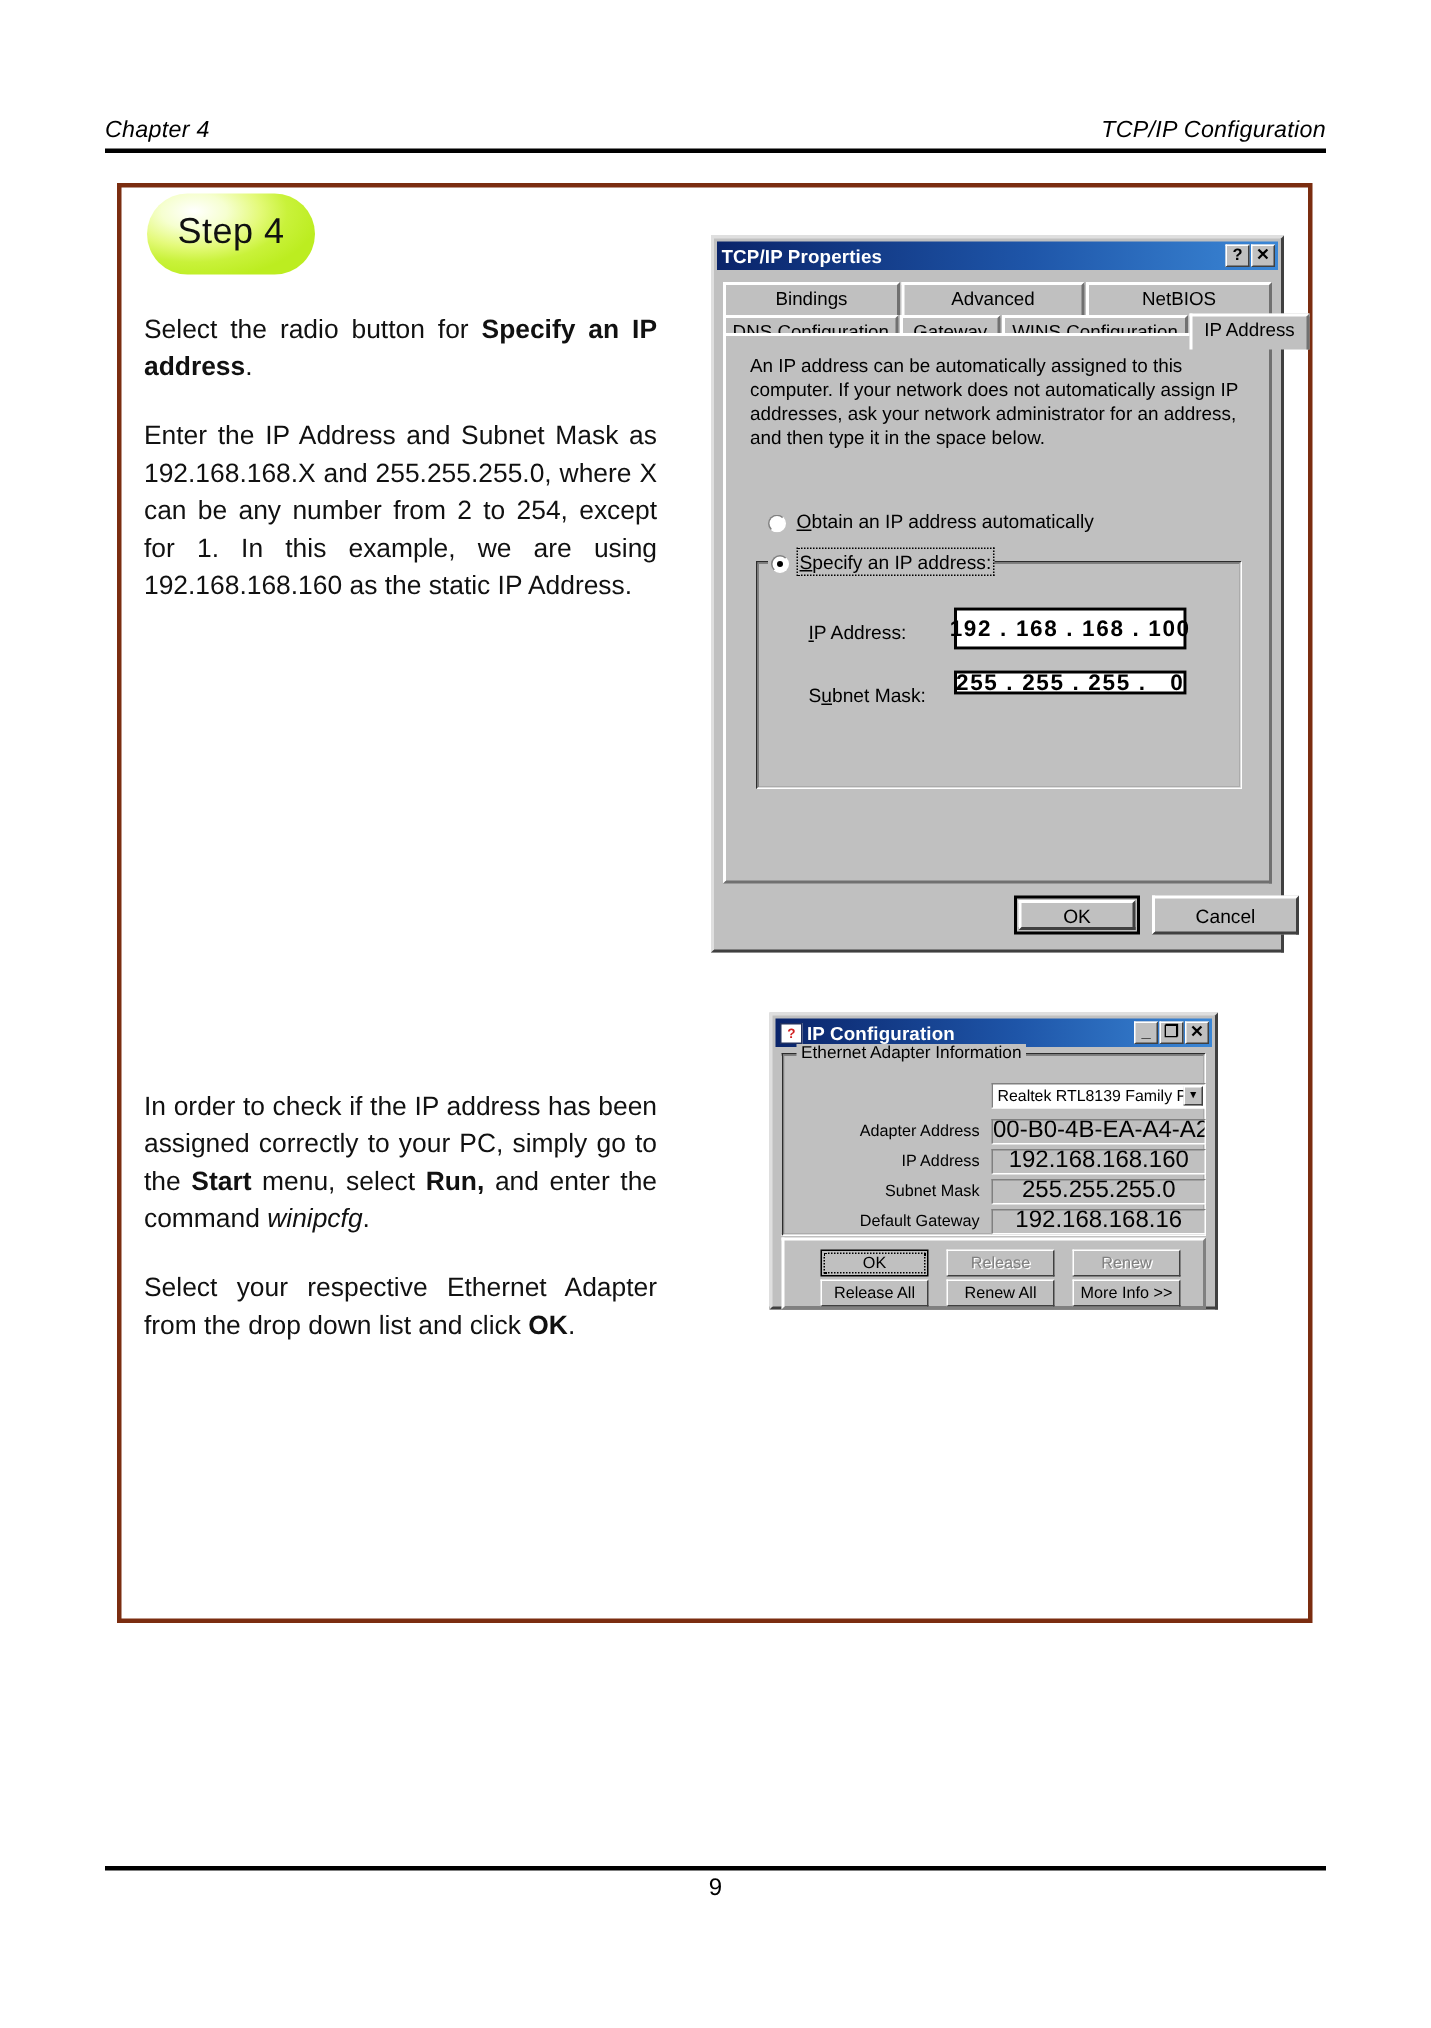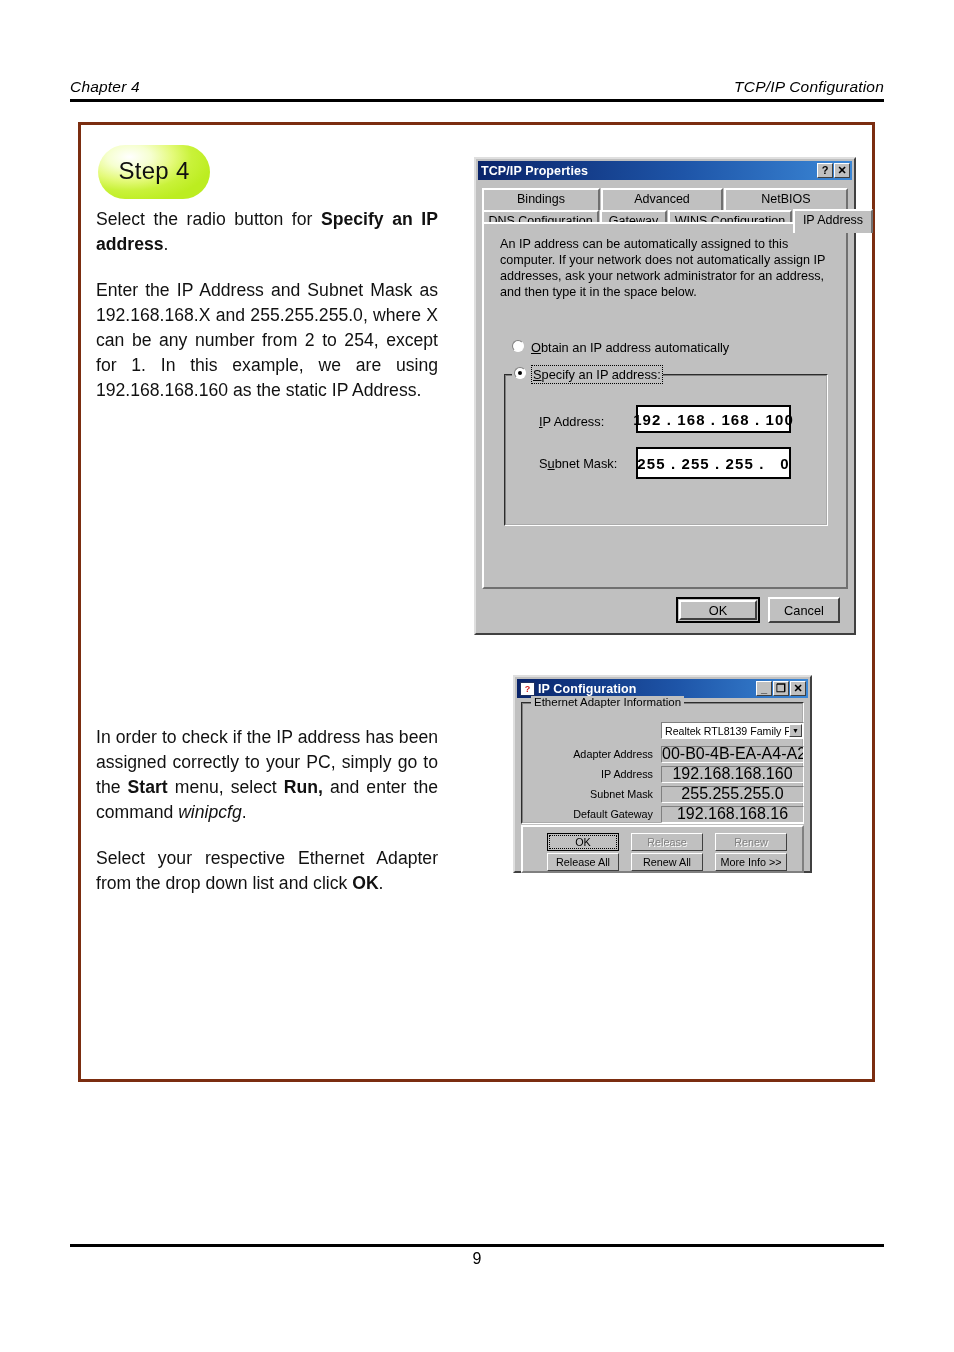--- a/index.html
+++ b/index.html
@@ -61,21 +61,21 @@
     display: flex;
     align-items: center;
     justify-content: center;
   }
   .step-badge span {
     font-size: 24px;
     color: #111;
     letter-spacing: .3px;
     padding-bottom: 2px;
   }
-  .badge-4 { left: 17px; top: 20px; }
+  .badge-4 { left: 17px; top: 4px; }
   .badge-5 { left: 17px; top: 539px; }
 
   
   .col-text {
     position: absolute;
     left: 15px;
     width: 342px;
     font-size: 17.6px;
     line-height: 25px;
     text-align: justify;
@@ -200,21 +200,21 @@
     position: absolute;
     left: 16px;
     top: 12px;
     right: 10px;
     font-size: 12.6px;
     line-height: 16px;
   }
   .radio-row {
     position: absolute;
     display: flex;
-    align-items: flex-start;
+    align-items: flex-end;
     font-size: 12.8px;
   }
   .radio {
     width: 12px;
     height: 12px;
     border-radius: 50%;
     background: #fff;
     border-top: 1.5px solid #808080;
     border-left: 1.5px solid #808080;
     border-right: 1.5px solid #fff;
@@ -503,27 +503,27 @@
 
       <div class="radio-row" style="left:28px; top:143px; background:#c0c0c0; padding:0 2px; z-index:4;">
         <span class="radio on"></span>
         <span class="focus-dotted"><span class="u">S</span><span>pecify an IP address:</span></span>
       </div>
 
       <div class="field-label" style="left:55px; top:190px;"><span class="u">I</span><span>P Address:</span></div>
       <div class="ipfield" style="left:152px; top:181px; width:155px; height:28px;">192 . 168 . 168 . 100</div>
 
       <div class="field-label" style="left:55px; top:232px;"><span>S</span><span class="u">u</span><span>bnet Mask:</span></div>
-      <div class="ipfield" style="left:152px; top:223px; width:155px; height:32px;">255 . 255 . 255 .   0</div>
+      <div class="ipfield" style="left:152px; top:223px; width:155px; height:16px;">255 . 255 . 255 .   0</div>
     </div>
 
     <div class="btn btn-default" style="left:200px; bottom:10px; width:84px; height:26px;">
       <span class="inner">OK</span>
     </div>
-    <div class="btn" style="left:292px; bottom:10px; width:72px; height:26px;">Cancel</div>
+    <div class="btn" style="left:292px; bottom:10px; width:98px; height:26px;">Cancel</div>
   </div>
 
 
   <div class="col-text t5">
     <p><span>In order to check if the IP address has been assigned correctly to your PC, simply go to the </span><span class="b">Start</span><span> menu, select </span><span class="b">Run,</span><span> and enter the command </span><span class="i">winipcfg</span><span>.</span></p>
     <p><span>Select your respective Ethernet Adapter from the drop down list and click </span><span class="b">OK</span><span>.</span></p>
   </div>
 
   <div class="win win-outer" id="ipconfig-dialog">
 

